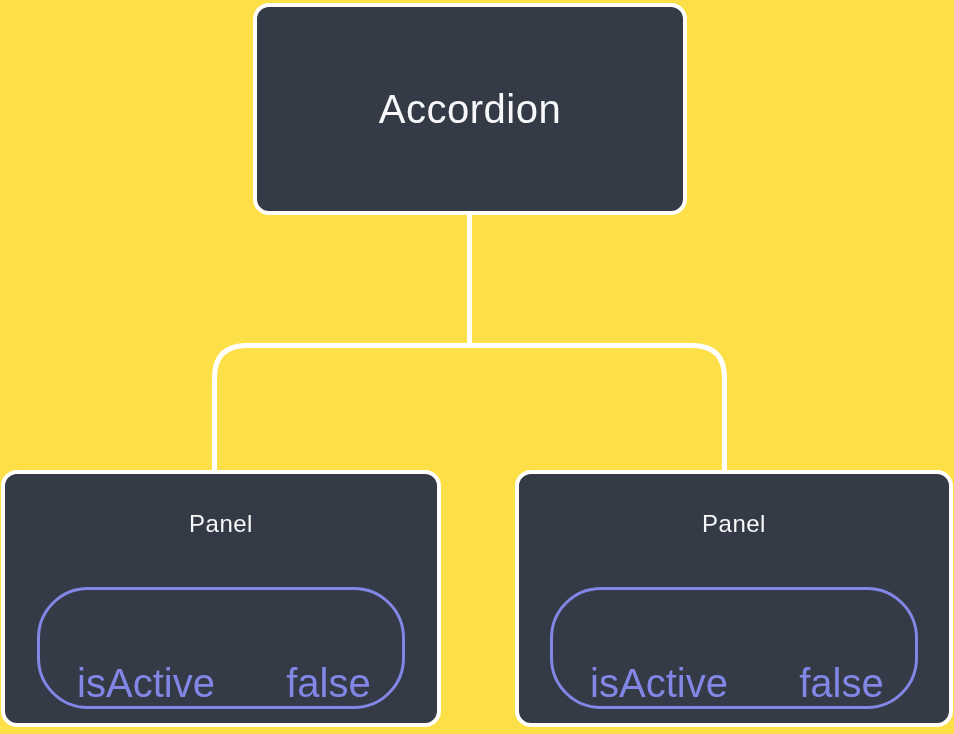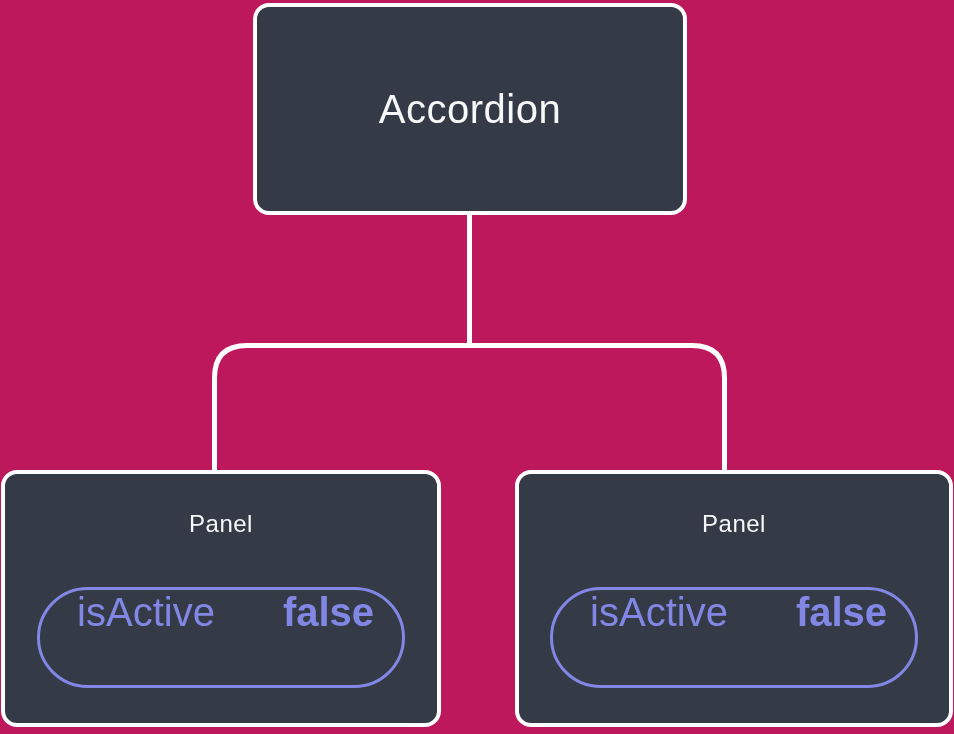--- a/index.html
+++ b/index.html
@@ -7,21 +7,21 @@
     padding: 0;
     width: 954px;
     height: 734px;
     overflow: hidden;
     font-family: "Liberation Sans", "DejaVu Sans", sans-serif;
   }
   .canvas {
     position: relative;
     width: 954px;
     height: 734px;
-    background: #be185d;
+    background: #fde047;
   }
   .node {
     position: absolute;
     box-sizing: border-box;
     background: #343a46;
     border: 4px solid #ffffff;
     border-radius: 16px;
   }
   .root-node {
     left: 253px;
@@ -60,37 +60,37 @@
     line-height: 52px;
     color: #f7f8f9;
     font-size: 24px;
     font-weight: 500;
     letter-spacing: 0.5px;
   }
   .state-pill {
     box-sizing: border-box;
     margin-top: 37px;
     width: 368px;
-    height: 101px;
+    height: 122px;
     border: 3px solid #8287e6;
     border-radius: 51px;
     display: flex;
-    align-items: flex-start;
+    align-items: flex-end;
     overflow: hidden;
   }
   .pill-cell {
     display: flex;
     align-items: center;
     justify-content: center;
     color: #8287e6;
     font-size: 40px;
     font-weight: 400;
   }
   .pill-cell.key   { width: 212px; }
-  .pill-cell.value { flex: 1; font-weight: bold; }
+  .pill-cell.value { flex: 1; }
   .pill-divider {
     width: 3px;
     background: #8287e6;
   }
 </style>
 </head>
 <body>
 
 <div class="canvas">
 

